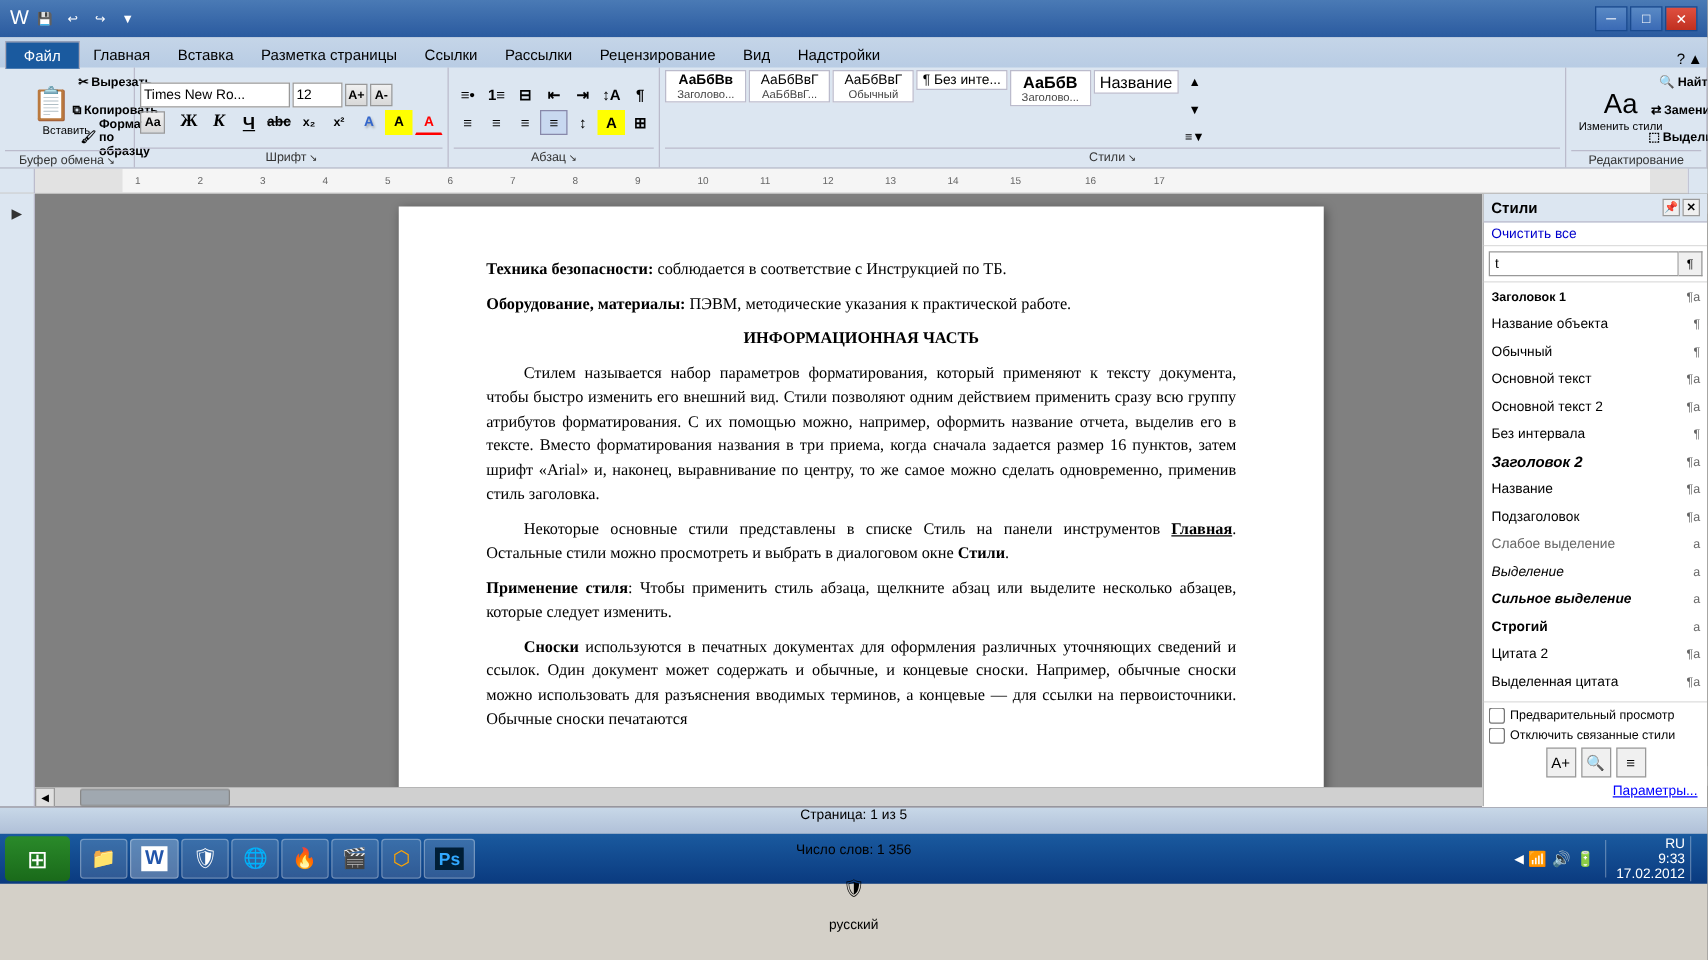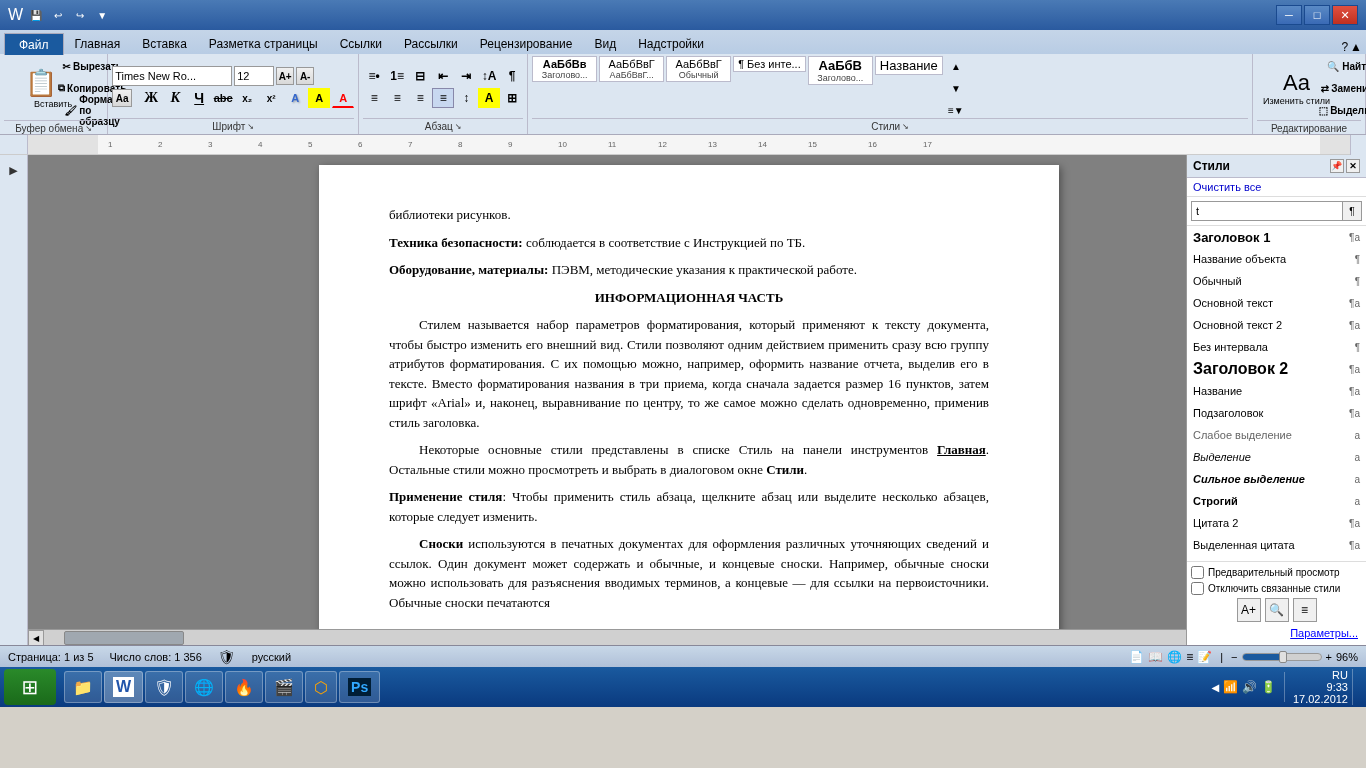--- a/index.html
+++ b/index.html
@@ -137,21 +137,21 @@
     }
     .styles-params-btn {
       font-size: 11px; color: #00f; text-decoration: underline; cursor: pointer;
       text-align: right; padding: 2px 4px;
     }
 
     
     .status-bar {
       height: 22px; background: linear-gradient(to bottom, #c8d8e8, #b0c0d8);
       border-top: 1px solid #889; display: flex; align-items: center;
-      padding: 0 8px; font-size: 11px; gap: 16px;
+      padding: 0 8px; font-size: 11px; gap: 16px; flex-direction: column;
     }
     .status-item { color: #000; }
 
     
     .taskbar {
       height: 40px; background: linear-gradient(to bottom, #1a5a9f, #0a3a7f);
       display: flex; align-items: center; padding: 0 4px; gap: 2px;
     }
     .start-btn {
       width: 52px; height: 36px; background: linear-gradient(to bottom, #2a8a2a, #1a6a1a);
@@ -462,21 +462,20 @@
   <div class="left-sidebar">
     <div class="left-btn">▶</div>
   </div>
 
   <div style="flex:1; background:#808080; overflow:hidden; display:flex; flex-direction:column;">
     <div style="display:flex; flex:1; overflow:hidden;">
 
       <div class="doc-area" style="flex:1; overflow-y:auto; padding:10px 20px;">
         <div class="page">
 
-          <p class="doc-para">библиотеки рисунков.</p>
 
           <p class="doc-para">
             <span class="doc-bold">Техника безопасности:</span><span> соблюдается в соответствие с Инструкцией по ТБ.</span>
           </p>
 
           <p class="doc-para">
             <span class="doc-bold">Оборудование, материалы:</span><span> ПЭВМ, методические указания к практической работе.</span>
           </p>
 
           <p class="doc-para centered">ИНФОРМАЦИОННАЯ  ЧАСТЬ</p>
@@ -513,21 +512,21 @@
             <div class="styles-panel-ctrl">✕</div>
           </div>
         </div>
         <div style="padding:3px 6px; border-bottom:1px solid #ddd; font-size:11px; color:#0000cc; cursor:pointer;">Очистить все</div>
         <div class="styles-search">
           <input style="flex: 1 1 0%; border: 1px solid rgb(153, 153, 153); padding: 1px 4px; font-size: 11px; height: 20px;" value="t">
           <div class="styles-search-icon">¶</div>
         </div>
         <div class="styles-list">
           <div class="style-row">
-            <span class="style-row-name" style="font-weight:bold; font-size:13px;">Заголовок 1</span>
+            <span class="style-row-name" style="font-weight:bold; font-size:10px;">Заголовок 1</span>
             <span class="style-row-icon">¶a</span>
           </div>
           <div class="style-row">
             <span class="style-row-name">Название объекта</span>
             <span class="style-row-icon">¶</span>
           </div>
           <div class="style-row">
             <span class="style-row-name">Обычный</span>
             <span class="style-row-icon">¶</span>
           </div>
@@ -537,21 +536,21 @@
           </div>
           <div class="style-row">
             <span class="style-row-name">Основной текст 2</span>
             <span class="style-row-icon">¶a</span>
           </div>
           <div class="style-row">
             <span class="style-row-name">Без интервала</span>
             <span class="style-row-icon">¶</span>
           </div>
           <div class="style-row">
-            <span class="style-row-name" style="font-weight:bold; font-size:16px;">Заголовок 2</span>
+            <span class="style-row-name" style="font-weight:bold; font-size:12px;font-style:italic;">Заголовок 2</span>
             <span class="style-row-icon">¶a</span>
           </div>
           <div class="style-row">
             <span class="style-row-name">Название</span>
             <span class="style-row-icon">¶a</span>
           </div>
           <div class="style-row">
             <span class="style-row-name">Подзаголовок</span>
             <span class="style-row-icon">¶a</span>
           </div>

